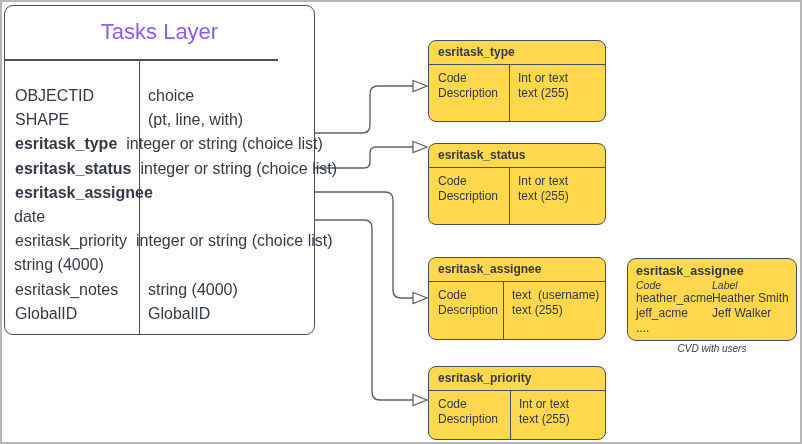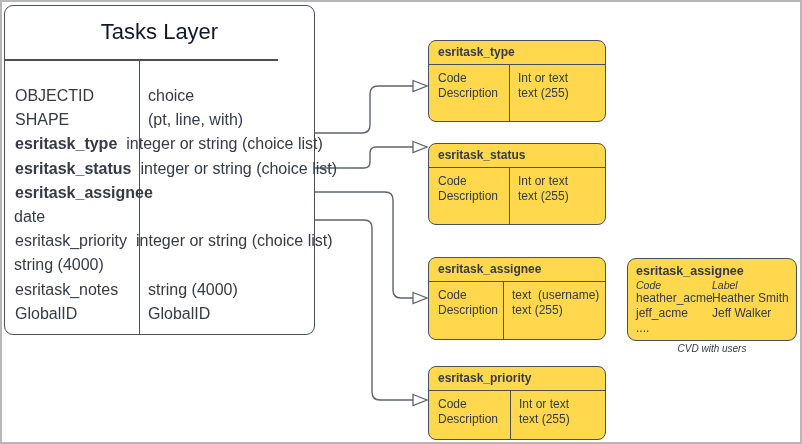--- a/index.html
+++ b/index.html
@@ -24,21 +24,21 @@
   .entity{
     position:absolute;left:4px;top:5px;width:311px;height:330px;
     background:#fff;
     border:1.6px solid var(--shape-stroke,#4a4f5c);
     border-radius:9px;
     box-sizing:border-box;
     z-index:2;
   }
   .entity-title{
     height:52px;line-height:52px;text-align:center;
-    font-size:22px;color:#0f172a;
+    font-size:22px;color:#8b5cf6;
   }
   .entity-title-divider{
     position:absolute;left:0;top:53px;width:273px;height:1.5px;
     background:var(--shape-stroke,#4a4f5c);
   }
   .entity-col-divider{
     position:absolute;left:134px;top:53px;bottom:0;width:1.4px;
     background:var(--shape-stroke,#4a4f5c);
   }
   .fields{position:absolute;top:78px;left:0;right:0;font-size:16px;}

